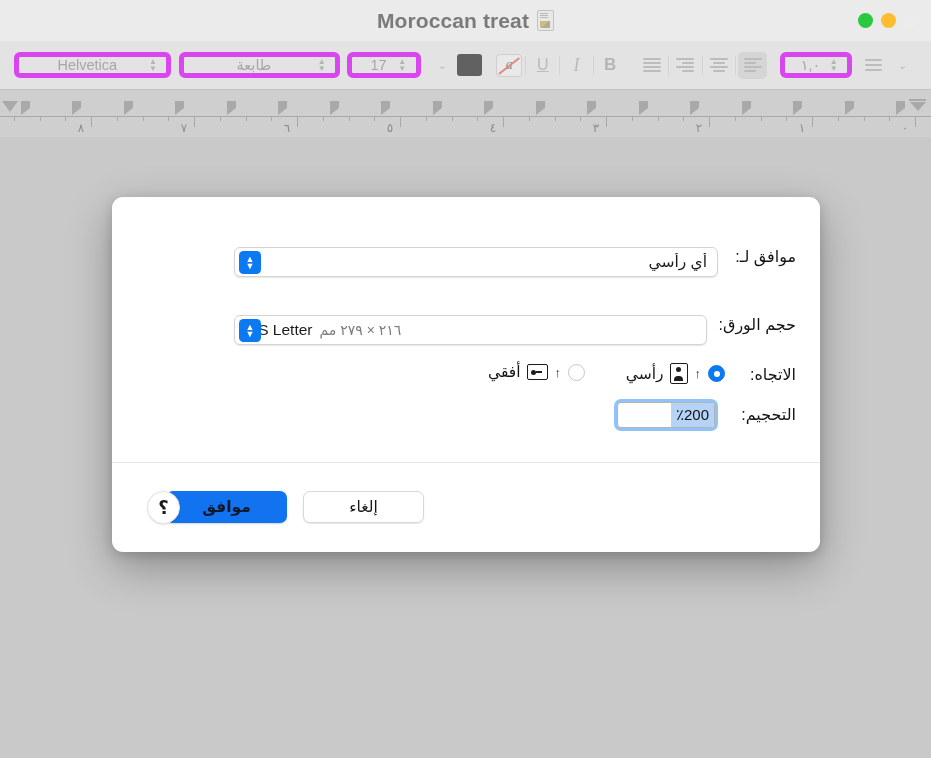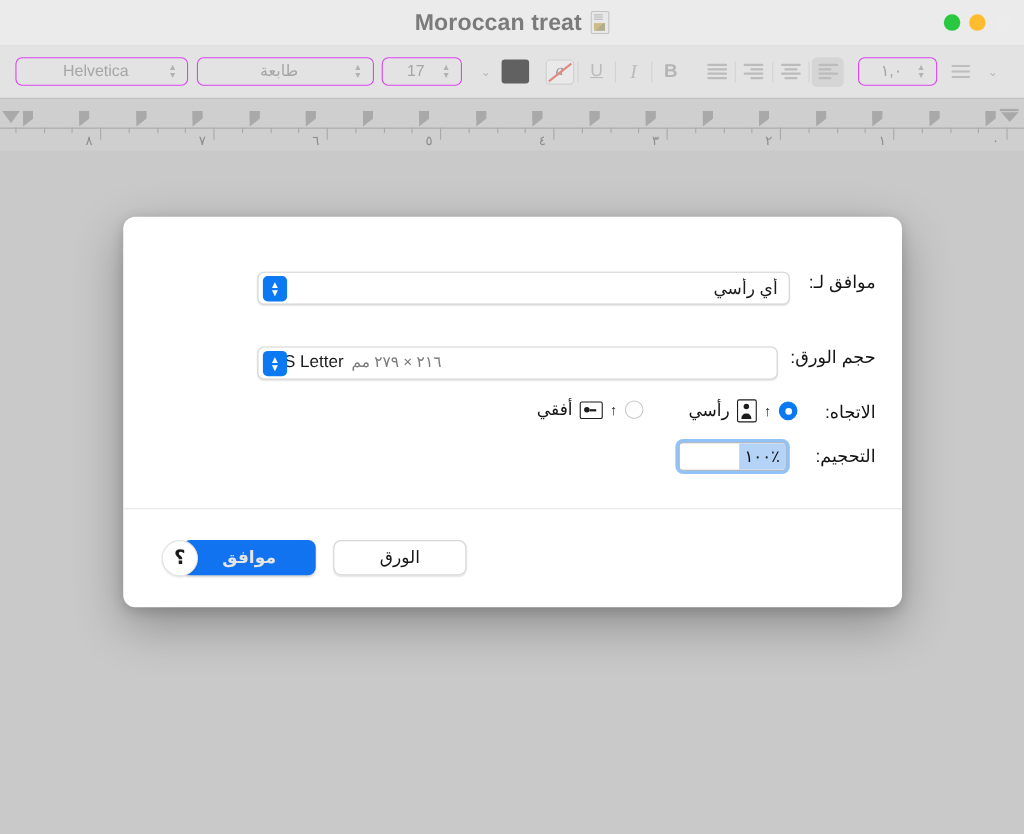--- a/index.html
+++ b/index.html
@@ -70,21 +70,21 @@
     width: 931px; height: 48px;
     background: #e3e3e3;
     display: flex; flex-direction: row-reverse;
     align-items: center;
     padding: 0 14px;
     box-sizing: border-box;
     gap: 0px;
   }
   .tb-field {
     height: 26px;
-    border: 1px solid #d946ef;
+    border: 5px solid #d946ef;
     border-radius: 6px;
     background: #e3e3e3;
     display: flex; flex-direction: row-reverse;
     align-items: center;
     box-sizing: border-box;
     padding: 0 8px;
     color: #a6a6a6;
     font-size: 14.5px;
   }
   .tb-field.font-name { width: 168px; justify-content: flex-start; }
@@ -335,21 +335,21 @@
     height: 32px;
     border-radius: 7px;
     font-size: 15.5px;
     display:flex; align-items:center; justify-content:center;
     box-sizing: border-box;
     white-space: nowrap;
   }
   .btn-ok {
     position:absolute; right: 533px; top: 28px;
     width: 121px;
-    background: #1273f0; color:#e5e5e5; font-weight: 600;
+    background: #1273f0; color:#0f172a; font-weight: 600;
     box-shadow: 0 1px 2px rgba(0,0,0,0.18);
   }
   .btn-cancel {
     position:absolute; right: 396px; top: 28px;
     width: 121px;
     background:#fff; color:#161616;
     border: 1px solid #d7d7d7;
     box-shadow: 0 1px 1.5px rgba(0,0,0,0.10);
   }
   .btn-help {
@@ -615,25 +615,25 @@
           <span class="ldot"></span>
             <span class="lbar"></span>
         </span>
         <span class="orient-label">أفقي</span>
       </div>
 
       <div class="dlg-row" style="top:208px; right:24px;">
         <span class="dlg-label">التحجيم:</span>
       </div>
       <div class="scale-wrap" style="position:absolute; top:205px; right:105px;">
-        <span class="scale-sel">٪١٠٠</span>
+        <span class="scale-sel">٪200</span>
       </div>
     </div>
 
     <div class="dlg-sep"></div>
 
     <div class="dlg-footer">
       <div class="btn btn-ok">موافق</div>
-      <div class="btn btn-cancel">الورق</div>
+      <div class="btn btn-cancel">إلغاء</div>
       <div class="btn-help">؟</div>
     </div>
   </div>
 </div>
 
 </body></html>

